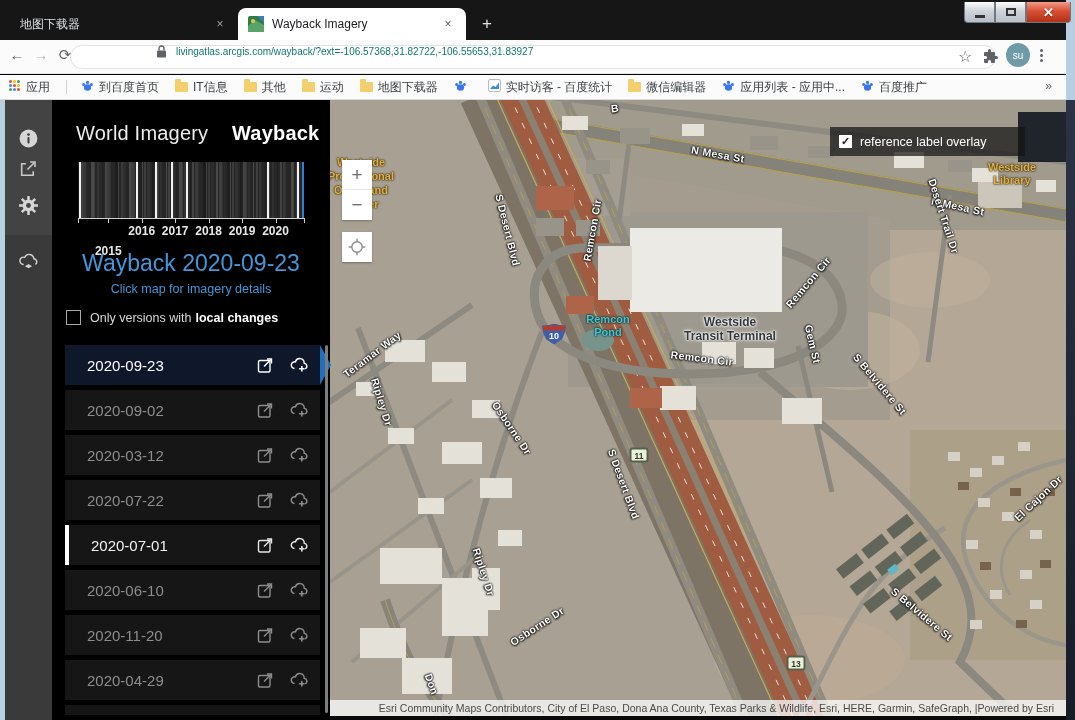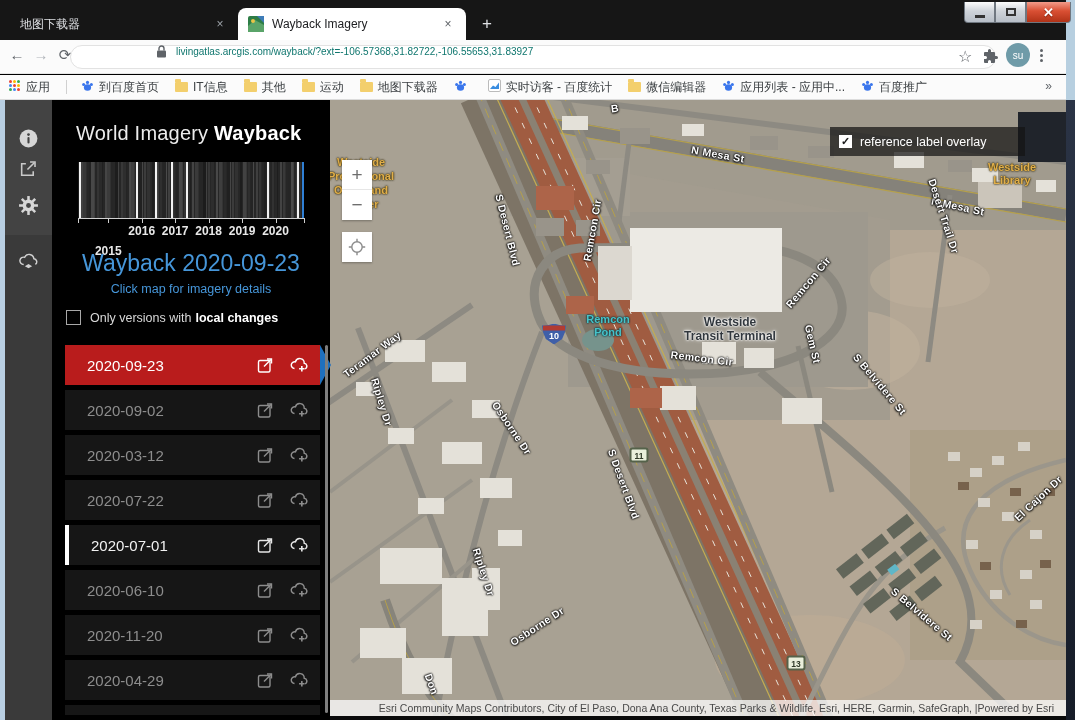--- a/index.html
+++ b/index.html
@@ -46,38 +46,38 @@
   .edge-strip-left{position:absolute;left:0;top:100px;width:5px;height:620px;background:#b9cfe2;z-index:6;}
 
   
   .rail{position:absolute;left:5px;top:100px;width:47px;height:620px;background:#434343;z-index:5;}
   .rail .lower{position:absolute;left:0;top:135px;width:47px;height:485px;background:#3a3a3a;}
   .rail-ic{position:absolute;left:13px;width:21px;height:21px;}
 
   
   .sidebar{position:absolute;left:52px;top:100px;width:278px;height:620px;background:#000;z-index:5;}
   .sb-title{position:absolute;left:24px;top:22px;font-size:20px;color:#ececec;letter-spacing:.2px;}
-  .sb-title b{font-weight:700;color:#fff;}
+  .sb-title b{font-weight:700;color:#fff;margin-left:18px;}
   .tl-wrap{position:absolute;left:26px;top:62px;width:226px;height:56px;background:#262626;overflow:hidden;}
   .tl-bar{position:absolute;top:0;height:100%;}
   .tl-axis{position:absolute;left:26px;top:118px;width:226px;height:1px;background:#cfcfcf;}
   .tl-tick{position:absolute;top:118px;width:1px;height:5px;background:#cfcfcf;}
   .tl-years{position:absolute;left:26px;top:124px;width:226px;height:14px;}
   .tl-year{position:absolute;transform:translateX(-50%);font-size:12px;font-weight:bold;color:#e8e8e8;}
   .sb-heading{position:absolute;left:0;top:150px;width:278px;text-align:center;font-size:23px;color:#4696d9;}
   .sb-subheading{position:absolute;left:0;top:182px;width:278px;text-align:center;font-size:12.5px;color:#4696d9;}
   .sb-filter{position:absolute;left:14px;top:210px;display:flex;align-items:center;font-size:12.5px;color:#d8d8d8;}
   .cb{width:15px;height:15px;border:1px solid #a8a8a8;margin-right:9px;background:transparent;}
   .sb-filter b{color:#fff;margin-left:4px;}
   .vlist{position:absolute;left:13px;top:245px;width:255px;}
   .vrow{position:relative;height:40px;margin-bottom:5px;background:#161616;display:flex;align-items:center;color:#8d8d8d;}
   .vdate{font-size:15px;padding-left:22px;}
   .vicons{margin-left:auto;display:flex;gap:14px;padding-right:12px;}
   .vicons span{width:19px;height:19px;display:inline-block;color:inherit;}
-  .vrow.selected{background:#b91c1c;color:#fff;}
+  .vrow.selected{background:#0f172a;color:#fff;}
   .vrow.selected .vdate{color:#fff;}
   .vrow.selected:after{content:"";position:absolute;right:-11px;top:0;border-top:20px solid transparent;border-bottom:20px solid transparent;border-left:11px solid #1e70bf;}
   .vrow.local{border-left:4px solid #fff;color:#e6e6e6;}
   .vrow.local .vdate{color:#f2f2f2;}
   .vrow.partial{height:10px;margin-bottom:0;overflow:hidden;}
   .sb-scroll{position:absolute;right:2px;top:245px;width:3px;height:368px;background:#7d7d7d;border-radius:2px;}
 
   
   .map{position:absolute;left:330px;top:100px;width:736px;height:620px;overflow:hidden;z-index:3;background:#b4a795;}
   .map svg.base{position:absolute;left:0;top:0;}

